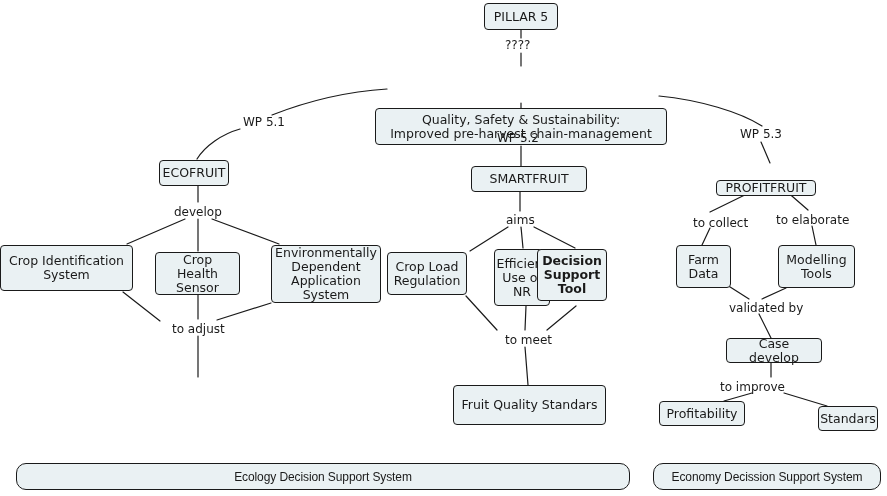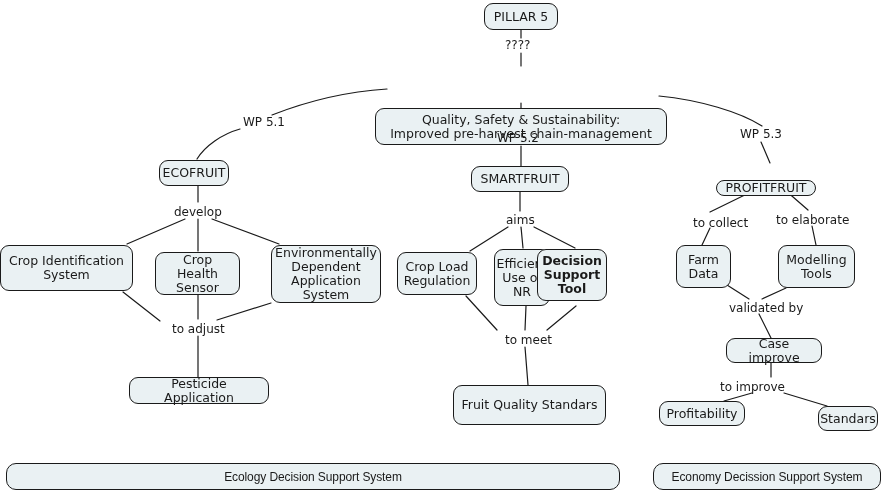--- a/index.html
+++ b/index.html
@@ -25,21 +25,21 @@
     left: 0; top: 0;
     width: 887px;
     height: 496px;
     pointer-events: none;
   }
   .node {
     position: absolute;
     box-sizing: border-box;
     background: #eaf1f3;
     border: 1.3px solid #1a1a1a;
-    border-radius: 9px;
+    border-radius: 4px;
     display: flex;
     align-items: center;
     justify-content: center;
     text-align: center;
     color: #1a1a1a;
     font-size: 12.5px;
     line-height: 14px;
     padding: 1px 5px;
     white-space: pre-line;
     z-index: 2;
@@ -120,47 +120,46 @@
       <line x1="771" y1="363" x2="771" y2="377"></line>
       <line x1="752" y1="393" x2="724" y2="401"></line>
       <line x1="784" y1="393" x2="827" y2="406"></line>
     </g>
   </svg>
 
   <div class="node" style="left:484px;top:3px;width:74px;height:27px;">PILLAR 5</div>
   <div class="node" style="left:375px;top:66px;width:292px;height:37px;margin-top:42px;">Quality, Safety &amp; Sustainability:
 Improved pre-harvest chain-management</div>
   <div class="node" style="left:159px;top:160px;width:70px;height:26px;">ECOFRUIT</div>
-  <div class="node" style="left:471px;top:166px;width:98px;height:26px;">SMARTFRUIT</div>
+  <div class="node" style="left:471px;top:166px;width:116px;height:26px;">SMARTFRUIT</div>
   <div class="node" style="left:716px;top:180px;width:100px;height:16px;">PROFITFRUIT</div>
   <div class="node" style="left:0px;top:245px;width:133px;height:46px;">Crop Identification
 System</div>
   <div class="node" style="left:155px;top:252px;width:85px;height:43px;">Crop Health
 Sensor</div>
   <div class="node" style="left:271px;top:245px;width:110px;height:58px;">Environmentally
 Dependent
 Application System</div>
-  <div class="node" style="left:397px;top:252px;width:80px;height:43px;">Crop Load
+  <div class="node" style="left:387px;top:252px;width:80px;height:43px;">Crop Load
 Regulation</div>
   <div class="node" style="left:494px;top:249px;width:56px;height:57px;">Efficient
 Use of
 NR</div>
   <div class="node" style="left:537px;top:249px;width:70px;height:52px;font-weight:bold;">Decision
 Support
 Tool</div>
   <div class="node" style="left:676px;top:245px;width:55px;height:43px;">Farm
 Data</div>
   <div class="node" style="left:778px;top:245px;width:77px;height:43px;">Modelling
 Tools</div>
-  <div class="node" style="left:129px;top:377px;width:140px;height:27px;">Pesticide Application</div>
   <div class="node" style="left:453px;top:385px;width:153px;height:40px;">Fruit Quality Standars</div>
-  <div class="node" style="left:726px;top:338px;width:96px;height:25px;">Case improve</div>
+  <div class="node" style="left:726px;top:338px;width:96px;height:25px;">Case develop</div>
   <div class="node" style="left:659px;top:401px;width:86px;height:25px;">Profitability</div>
   <div class="node" style="left:818px;top:406px;width:60px;height:25px;">Standars</div>
-  <div class="node wide-bar" style="left:6px;top:463px;width:614px;height:27px;">Ecology Decision Support System</div>
+  <div class="node wide-bar" style="left:16px;top:463px;width:614px;height:27px;">Ecology Decision Support System</div>
   <div class="node wide-bar" style="left:653px;top:463px;width:228px;height:27px;">Economy Decission Support System</div>
 
   <div class="edge-label" style="left:505px;top:39px;">????</div>
   <div class="edge-label" style="left:243px;top:116px;">WP 5.1</div>
   <div class="edge-label" style="left:497px;top:132px;">WP 5.2</div>
   <div class="edge-label" style="left:740px;top:128px;">WP 5.3</div>
   <div class="edge-label" style="left:174px;top:206px;">develop</div>
   <div class="edge-label" style="left:506px;top:214px;">aims</div>
   <div class="edge-label" style="left:693px;top:217px;">to collect</div>
   <div class="edge-label" style="left:776px;top:214px;">to elaborate</div>

